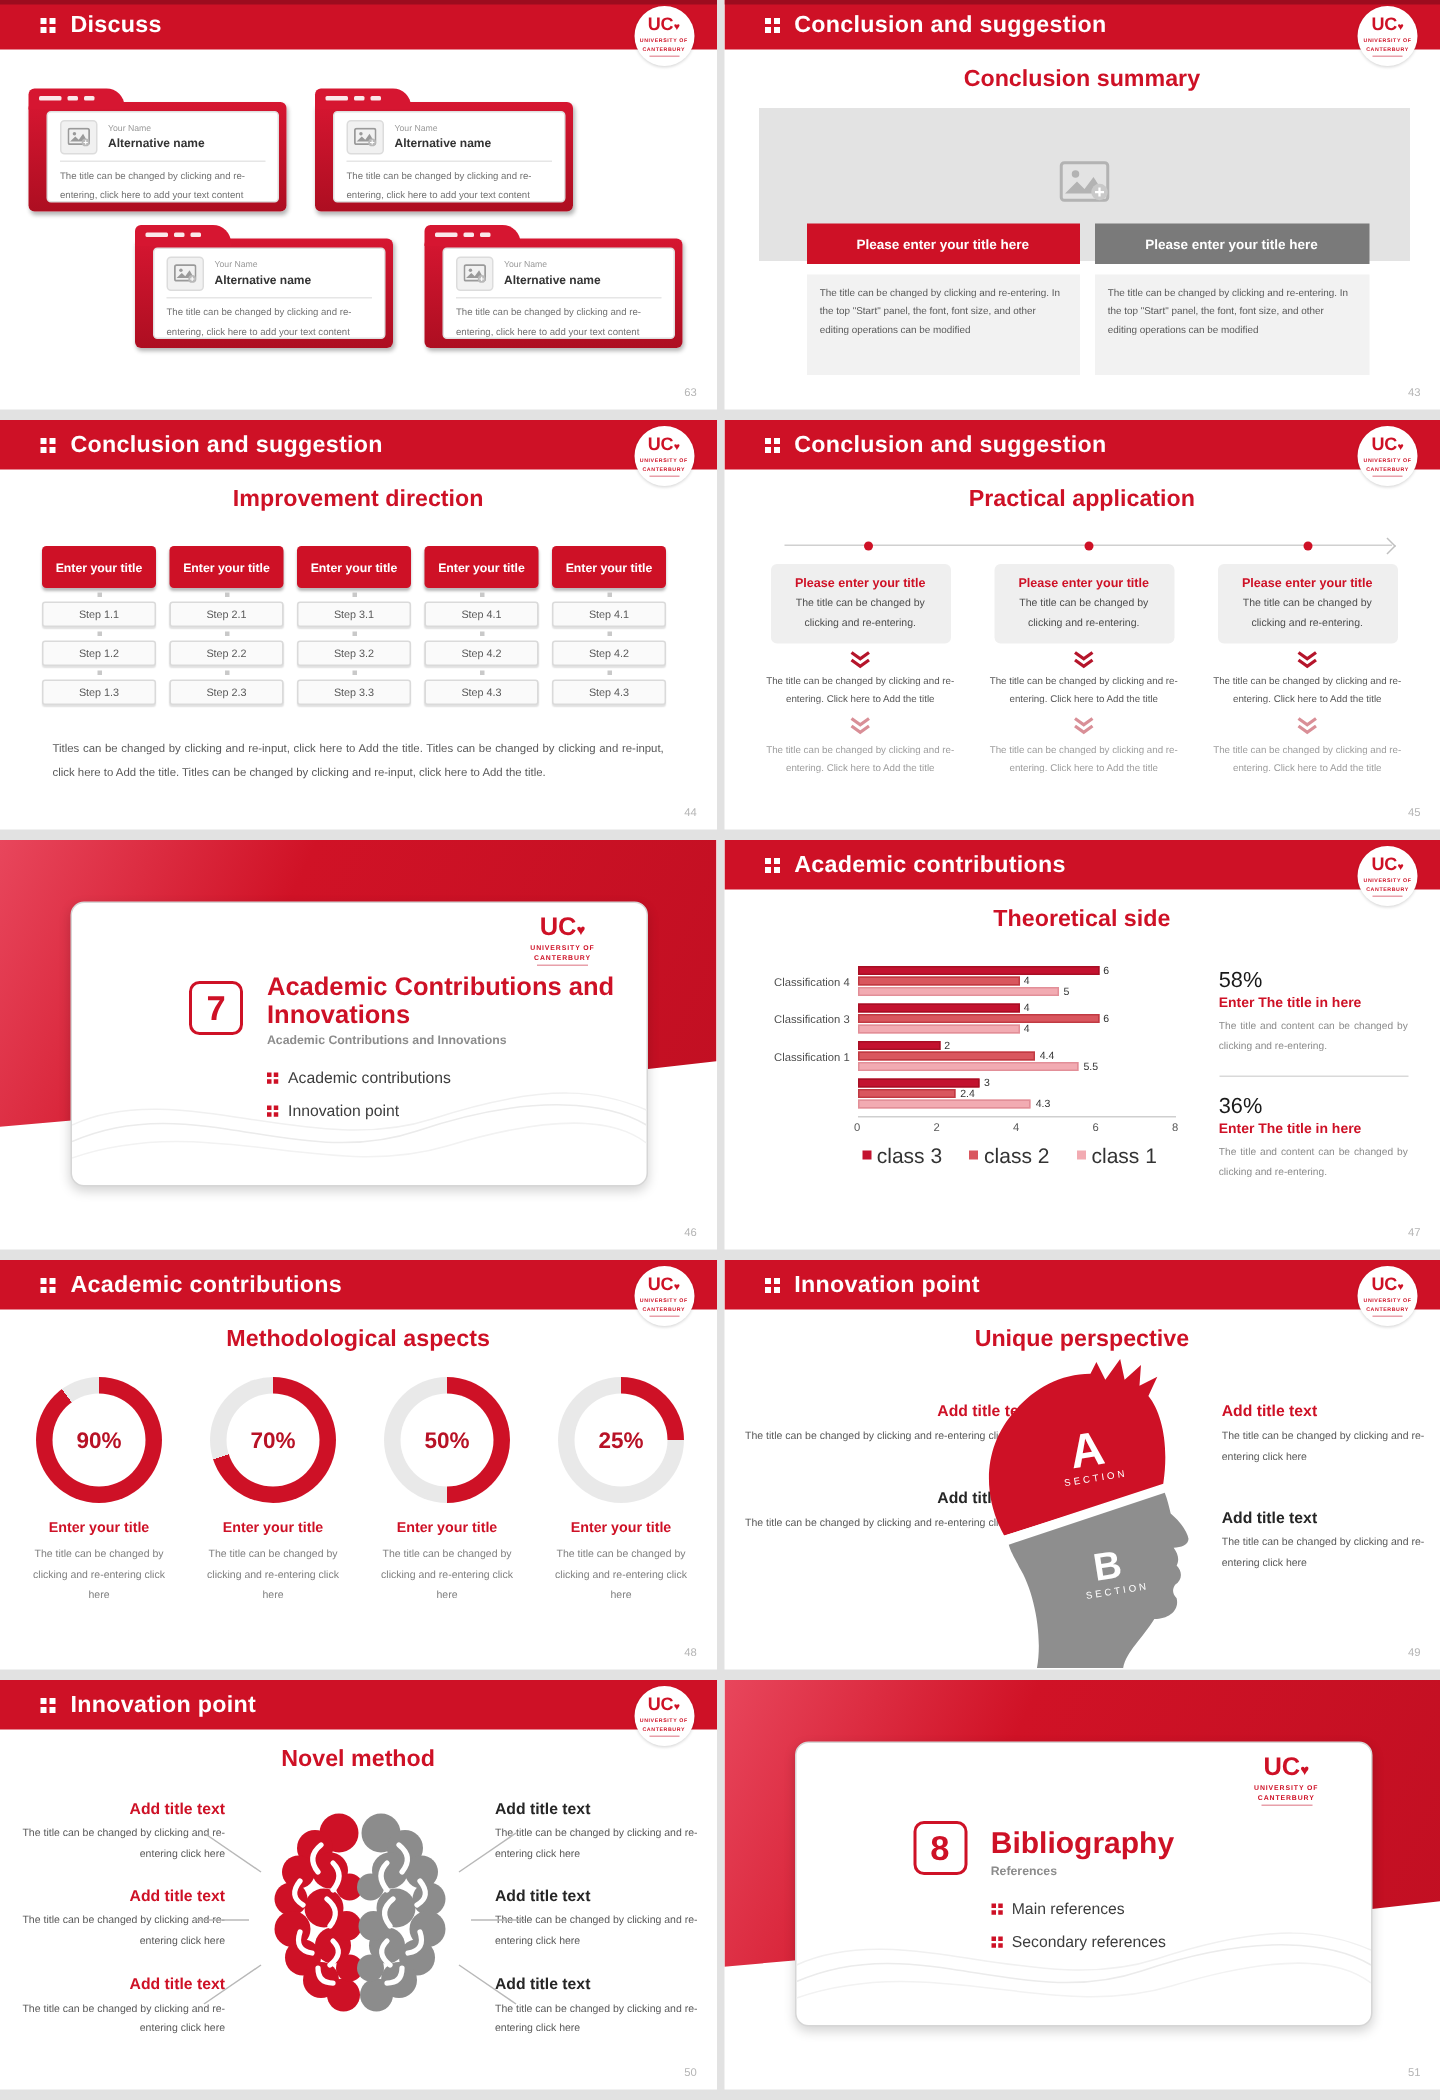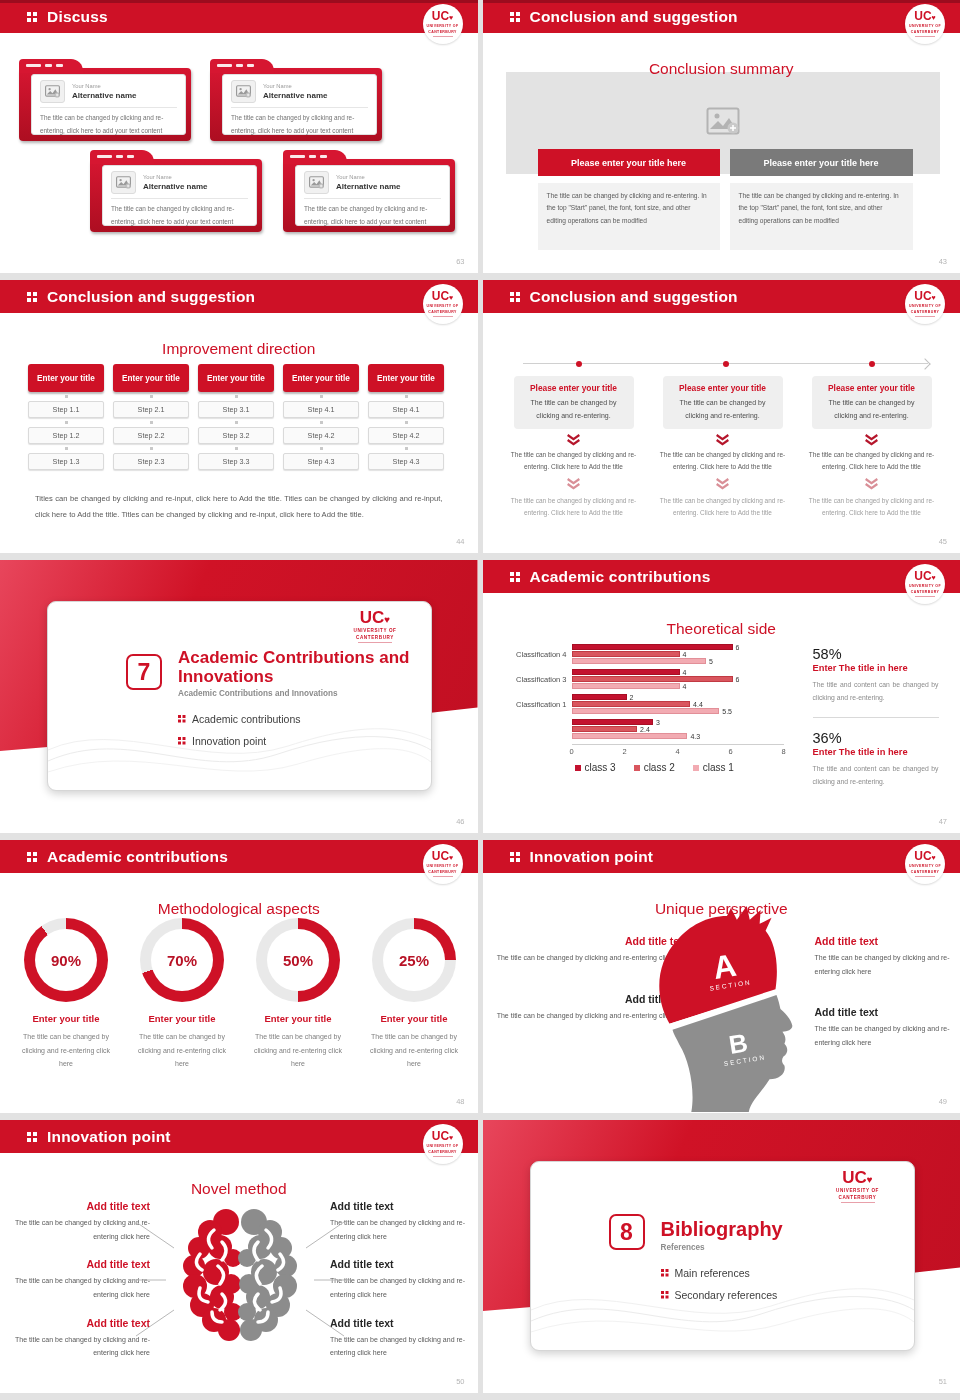--- a/index.html
+++ b/index.html
@@ -13,21 +13,21 @@
   .sbar h2{margin:0;font-size:15.5px;font-weight:bold;color:#fff;letter-spacing:.2px;}
   .dots{width:4px;height:4px;background:#fff;box-shadow:6px 0 0 0 #fff,0 6px 0 0 #fff,6px 6px 0 0 #fff;margin:-6px 16px 0 0;}
   .sqr{width:3px;height:3px;background:#ce1126;box-shadow:4.5px 0 0 0 #ce1126,0 4.5px 0 0 #ce1126,4.5px 4.5px 0 0 #ce1126;display:inline-block;margin-right:11px;position:relative;top:-3px;flex:none;}
   .uclogo{position:absolute;top:4px;right:15px;width:40px;height:40px;border-radius:50%;background:#fff;z-index:5;text-align:center;box-sizing:border-box;padding-top:7px;box-shadow:0 1px 2px rgba(0,0,0,.15);}
   .uclogo .abbr{font-size:12px;font-weight:bold;color:#ce1126;line-height:10px;}
   .uclogo .crest{font-size:7px;}
   .uclogo .lname{font-size:3.5px;font-weight:bold;color:#ce1126;letter-spacing:.4px;line-height:4.5px;margin-top:1px;}
   .uclogo .lrule{width:20px;height:1px;background:#e8a0aa;margin:1.5px auto 1px;}
   .uclogo .ltag{font-size:2.5px;color:#d98a93;line-height:3px;}
   .pageno{position:absolute;right:13px;bottom:7px;font-size:7.5px;color:#b5b5b5;z-index:6;}
-  .stitle{position:absolute;top:44px;left:0;right:0;text-align:center;font-size:15.5px;font-weight:normal;color:#ce1126;margin:16px;z-index:2;}
+  .stitle{position:absolute;top:44px;left:0;right:0;text-align:center;font-size:15.5px;font-weight:bold;color:#ce1126;margin:0;z-index:2;}
 
   
   #discuss-cards{position:absolute;inset:0;}
   .fcard{position:absolute;width:172px;height:82px;}
   .fcard::before{content:'';position:absolute;left:0;top:9px;right:0;bottom:0;background:linear-gradient(180deg,#d61631,#ad0e21);border-radius:4px;box-shadow:1px 2px 3px rgba(0,0,0,.3);}
   .ftab{position:absolute;left:0;top:0;width:64px;height:14px;background:#d61631;border-radius:4px 12px 0 0;}
   .ftab i{display:block;position:absolute;top:5px;height:3px;background:rgba(255,255,255,.9);border-radius:1px;}
   .ftab i:nth-child(1){left:7px;width:15px;}
   .ftab i:nth-child(2){left:26px;width:7px;}
   .ftab i:nth-child(3){left:37px;width:7px;}
@@ -96,21 +96,21 @@
   #chart{position:absolute;left:18px;top:84px;width:300px;}
   .crow{display:flex;align-items:center;margin-bottom:4px;}
   .clabel{width:66px;font-size:7.5px;color:#4d4d4d;text-align:right;padding-right:5px;flex:none;}
   .cbars{flex:1;}
   .cline{display:flex;align-items:center;height:6px;margin-bottom:1px;}
   .cbar{height:4px;border:1px solid transparent;flex:none;}
   .cval{font-size:7px;color:#333;margin-left:3px;line-height:1;}
   #chart-xaxis{margin-left:71px;width:212px;border-top:1px solid #cfcfcf;position:relative;height:12px;}
   .ctick{position:absolute;top:2px;transform:translateX(-50%);font-size:7.5px;color:#595959;}
   #chart-legend{margin-left:74px;margin-top:5px;display:flex;gap:18px;align-items:center;}
-  .litem{font-size:10px;color:#333;display:flex;align-items:center;}
+  .litem{font-size:14px;color:#333;display:flex;align-items:center;}
   .lsw{width:6px;height:6px;display:inline-block;margin-right:4px;}
   #stats{position:absolute;left:330px;top:86px;width:126px;}
   .statval{font-size:14.5px;font-weight:normal;color:#1a1a1a;}
   .stattitle{font-size:9.3px;font-weight:bold;color:#ce1126;margin:1px 0 5px;}
   .statbody{font-size:6.8px;color:#8c8c8c;line-height:1.95;text-align:justify;margin:0;}
   .statdiv{height:1px;background:#d9d9d9;margin:12px 0;}
 
   
   #donuts{position:absolute;left:16px;top:78px;display:flex;gap:16px;}
   .dcol{width:100px;display:flex;flex-direction:column;align-items:center;}
@@ -360,20 +360,21 @@
       <span class="dots"></span>
       <h2>Conclusion and suggestion</h2>
     </header>
     <div class="uclogo">
         <div class="abbr">UC<span class="crest">♥</span></div>
         <div class="lname">UNIVERSITY OF</div>
         <div class="lname">CANTERBURY</div>
         <div class="lrule"></div>
         <div class="ltag"></div>
       </div>
+    <h3 class="stitle">Practical application</h3>
     <div id="timeline">
       <span class="tdot" style="left:53px"></span>
       <span class="tdot" style="left:200px"></span>
       <span class="tdot" style="left:346px"></span>
     </div>
     <div id="prac-cols">
         <div class="pcol">
           <div class="pcard">
             <div class="pcardtitle">Please enter your title</div>
             <div class="pcardbody">The title can be changed by clicking and re-entering.</div>

